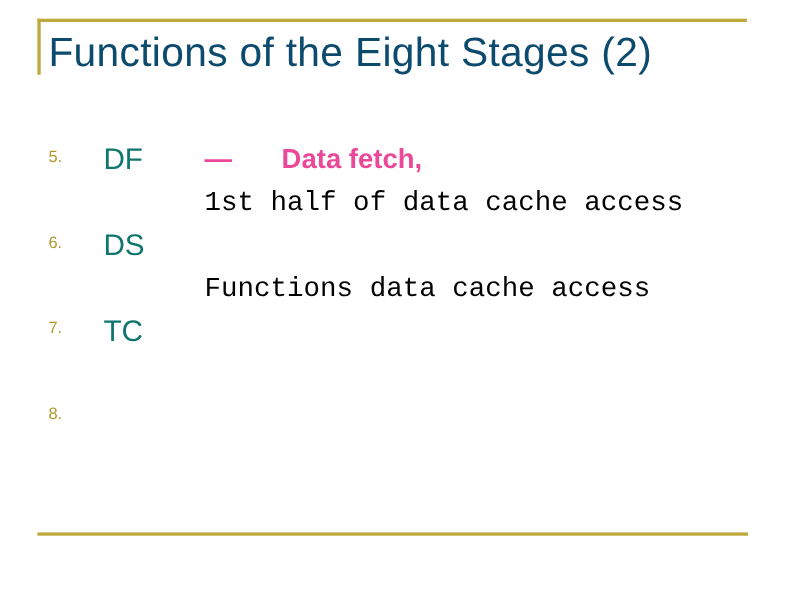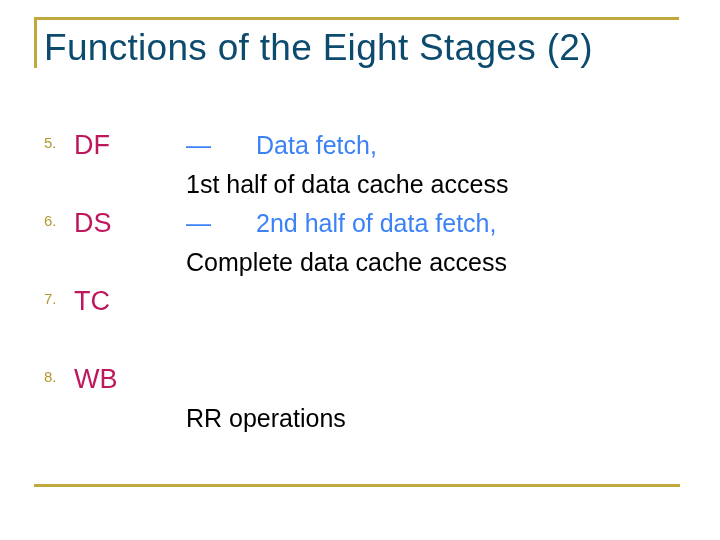--- a/index.html
+++ b/index.html
@@ -75,43 +75,44 @@
     left: 44px;
     top: 8px;
     width: 30px;
     font-family: "Liberation Sans", sans-serif;
     font-size: 15px;
     color: #b09a2e;
     text-align: left;
   }
   .stage-abbr {
     position: absolute;
-    left: 74px;
+    left: 94px;
     top: 0px;
     font-family: "Liberation Sans", sans-serif;
     font-size: 27px;
     line-height: 39px;
-    color: #be185d;
+    color: #0f766e;
     white-space: nowrap;
   }
   .stage-line1 {
     position: absolute;
     left: 186px;
     top: 0px;
     font-family: "Liberation Sans", sans-serif;
     font-size: 25px;
     line-height: 39px;
-    color: #3b82f6;
+    color: #ec4899;
     white-space: pre;
+    font-weight: bold;
   }
   .stage-line2 {
     position: absolute;
     left: 186px;
     top: 39px;
-    font-family: Liberation Sans, sans-serif;
+    font-family: Liberation Mono, monospace;
     font-size: 25px;
     line-height: 39px;
     color: #000000;
     white-space: pre;
   }
   .dash {
     display: inline-block;
     width: 70px;
   }
 </style>
@@ -131,29 +132,26 @@
     <div class="stage-row">
       <div class="stage-num">5.</div>
       <div class="stage-abbr">DF</div>
       <div class="stage-line1"><span class="dash">—</span><span>Data fetch,</span></div>
       <div class="stage-line2">1st half of data cache access</div>
     </div>
 
     <div class="stage-row">
       <div class="stage-num">6.</div>
       <div class="stage-abbr">DS</div>
-      <div class="stage-line1"><span class="dash">—</span><span>2nd half of data fetch,</span></div>
-      <div class="stage-line2">Complete data cache access</div>
+      <div class="stage-line2">Functions data cache access</div>
     </div>
 
     <div class="stage-row">
       <div class="stage-num">7.</div>
       <div class="stage-abbr">TC</div>
     </div>
 
     <div class="stage-row">
       <div class="stage-num">8.</div>
-      <div class="stage-abbr">WB</div>
-      <div class="stage-line2">RR operations</div>
     </div>
 
   </div>
 </div>
 
 </body></html>

